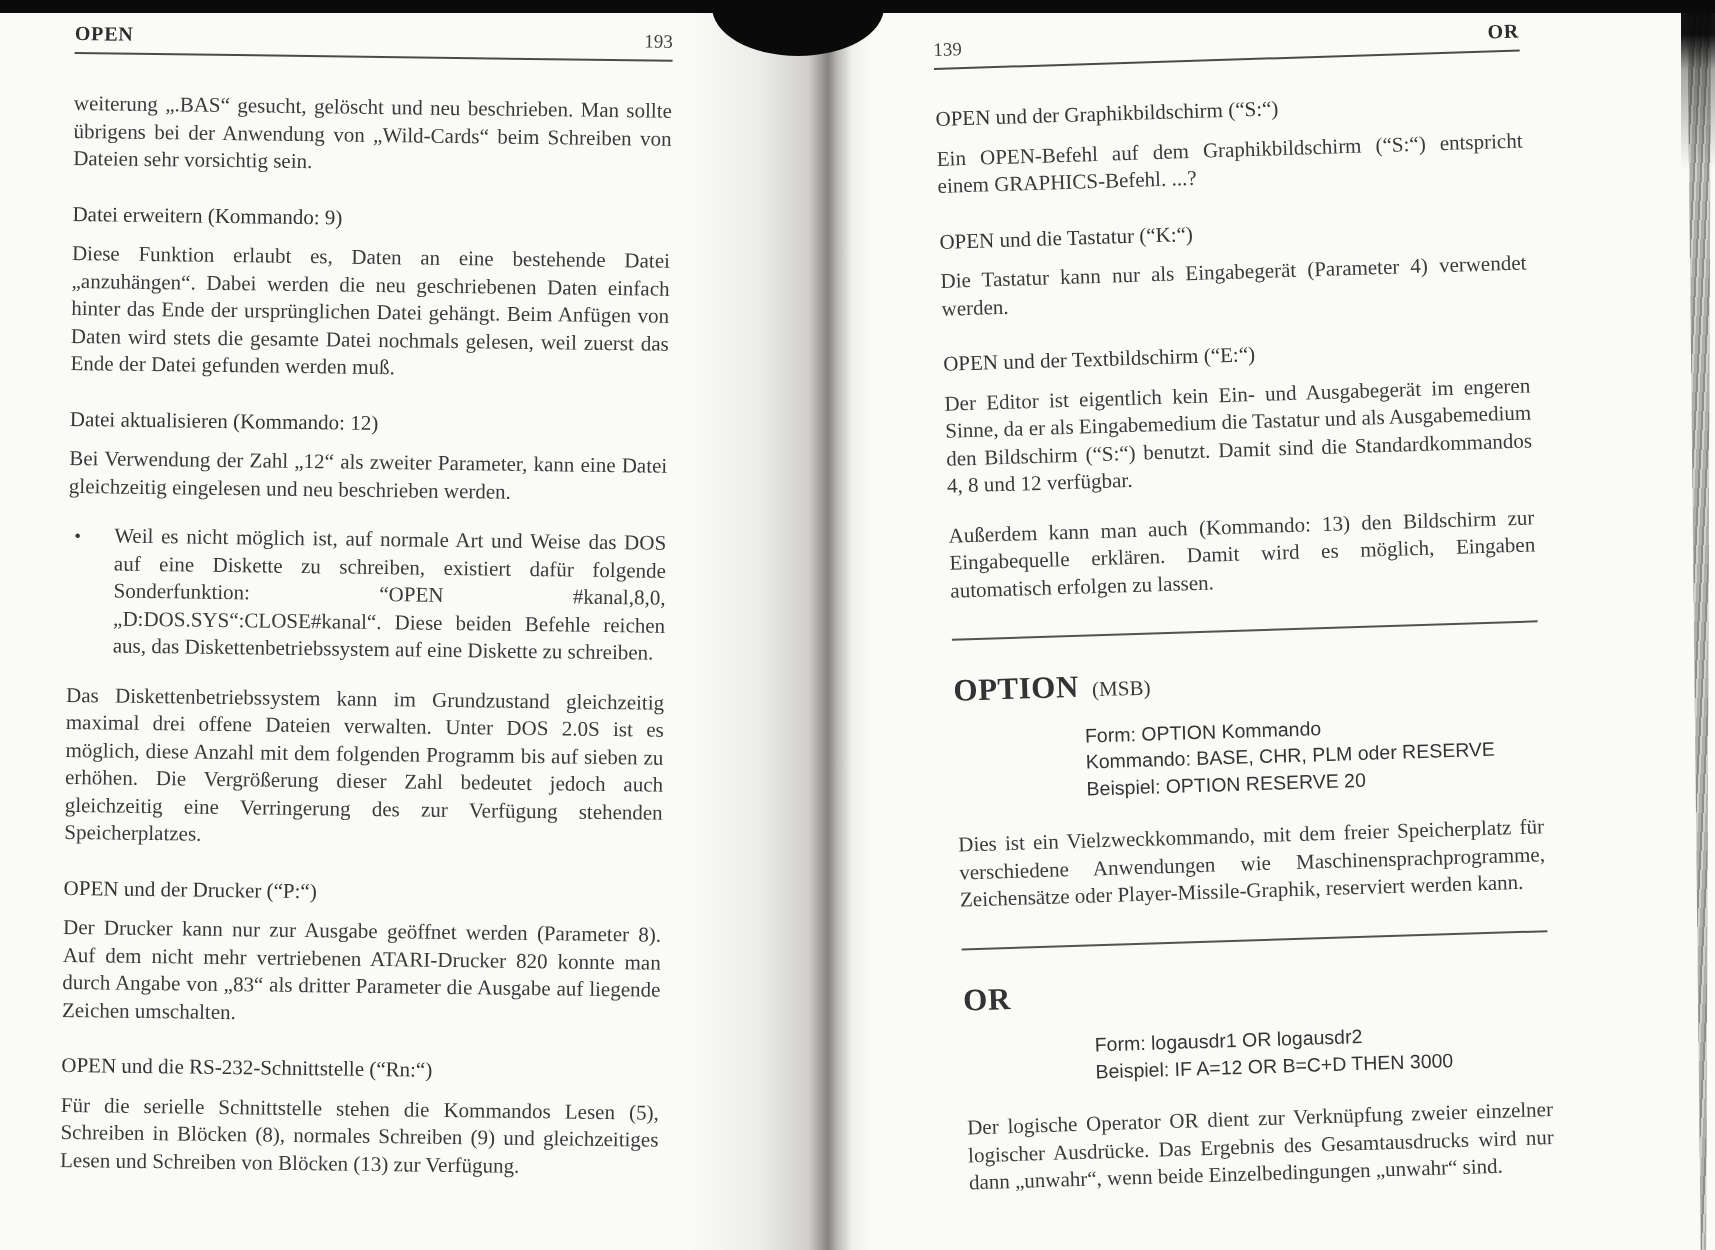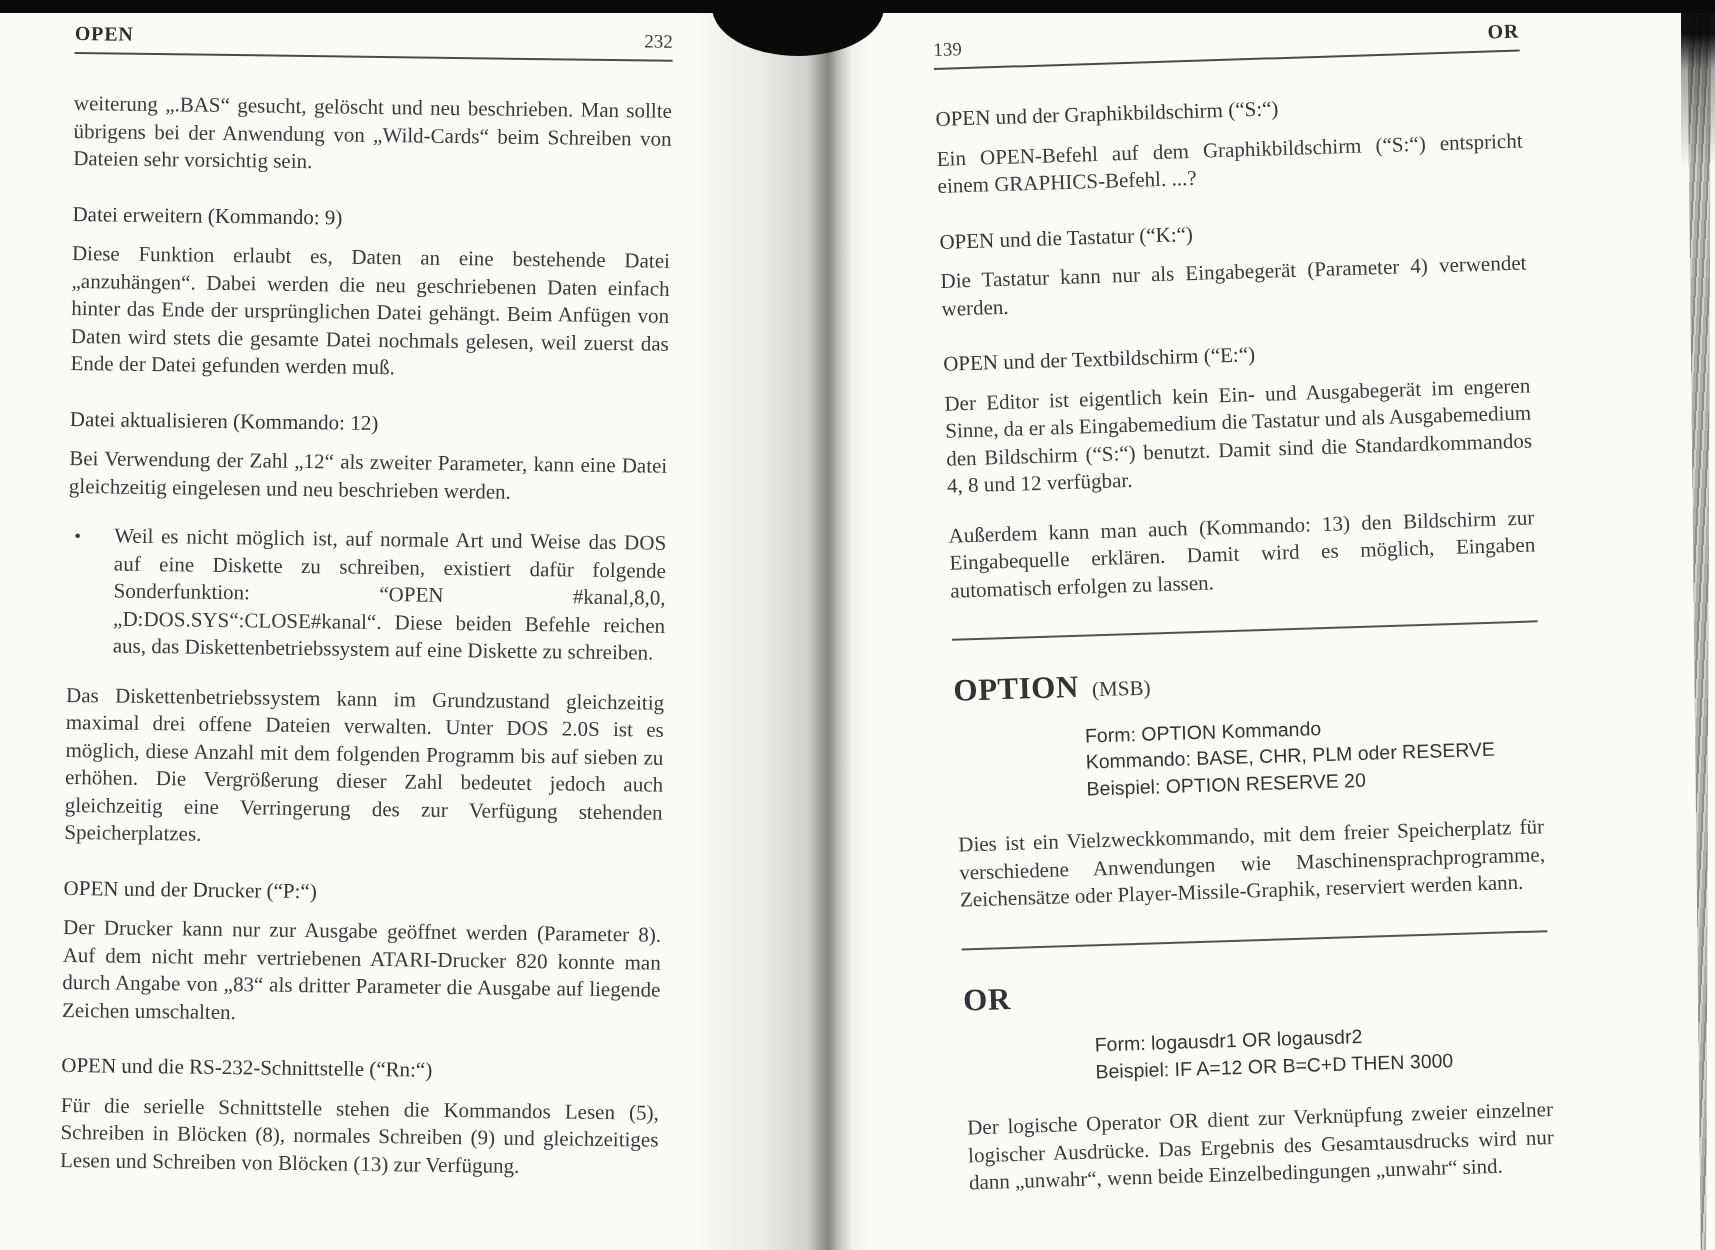--- a/index.html
+++ b/index.html
@@ -56,21 +56,21 @@
   <div class="sheet"></div>
   <div class="gutter"></div>
   <div class="fore-edge"></div>
   <div class="fore-edge-shade"></div>
   <div class="top-band"></div>
   <div class="top-dip"></div>
 
   <div class="page-content left-content">
     <div class="page-header">
       <span class="running-title">OPEN</span>
-      <span class="page-number">232</span>
+      <span class="page-number">193</span>
     </div>
     <div class="body-col">
       <p class="para">weiterung „.BAS“ gesucht, gelöscht und neu beschrieben. Man sollte übrigens bei der Anwendung von „Wild-Cards“ beim Schreiben von Dateien sehr vorsichtig sein.</p>
       <p class="subhead">Datei erweitern (Kommando: 9)</p>
       <p class="para">Diese Funktion erlaubt es, Daten an eine bestehende Datei „anzuhängen“. Dabei werden die neu geschriebenen Daten einfach hinter das Ende der ursprünglichen Datei gehängt. Beim Anfügen von Daten wird stets die gesamte Datei nochmals gelesen, weil zuerst das Ende der Datei gefunden werden muß.</p>
       <p class="subhead">Datei aktualisieren (Kommando: 12)</p>
       <p class="para">Bei Verwendung der Zahl „12“ als zweiter Parameter, kann eine Datei gleichzeitig eingelesen und neu beschrieben werden.</p>
       <div class="bullet-row">
         <span class="bullet-dot">•</span>
         <span class="bullet-text">Weil es nicht möglich ist, auf normale Art und Weise das DOS auf eine Diskette zu schreiben, existiert dafür folgende Sonderfunktion: “OPEN #kanal,8,0,„D:DOS.SYS“:CLOSE#kanal“. Diese beiden Befehle reichen aus, das Diskettenbetriebssystem auf eine Diskette zu schreiben.</span>

